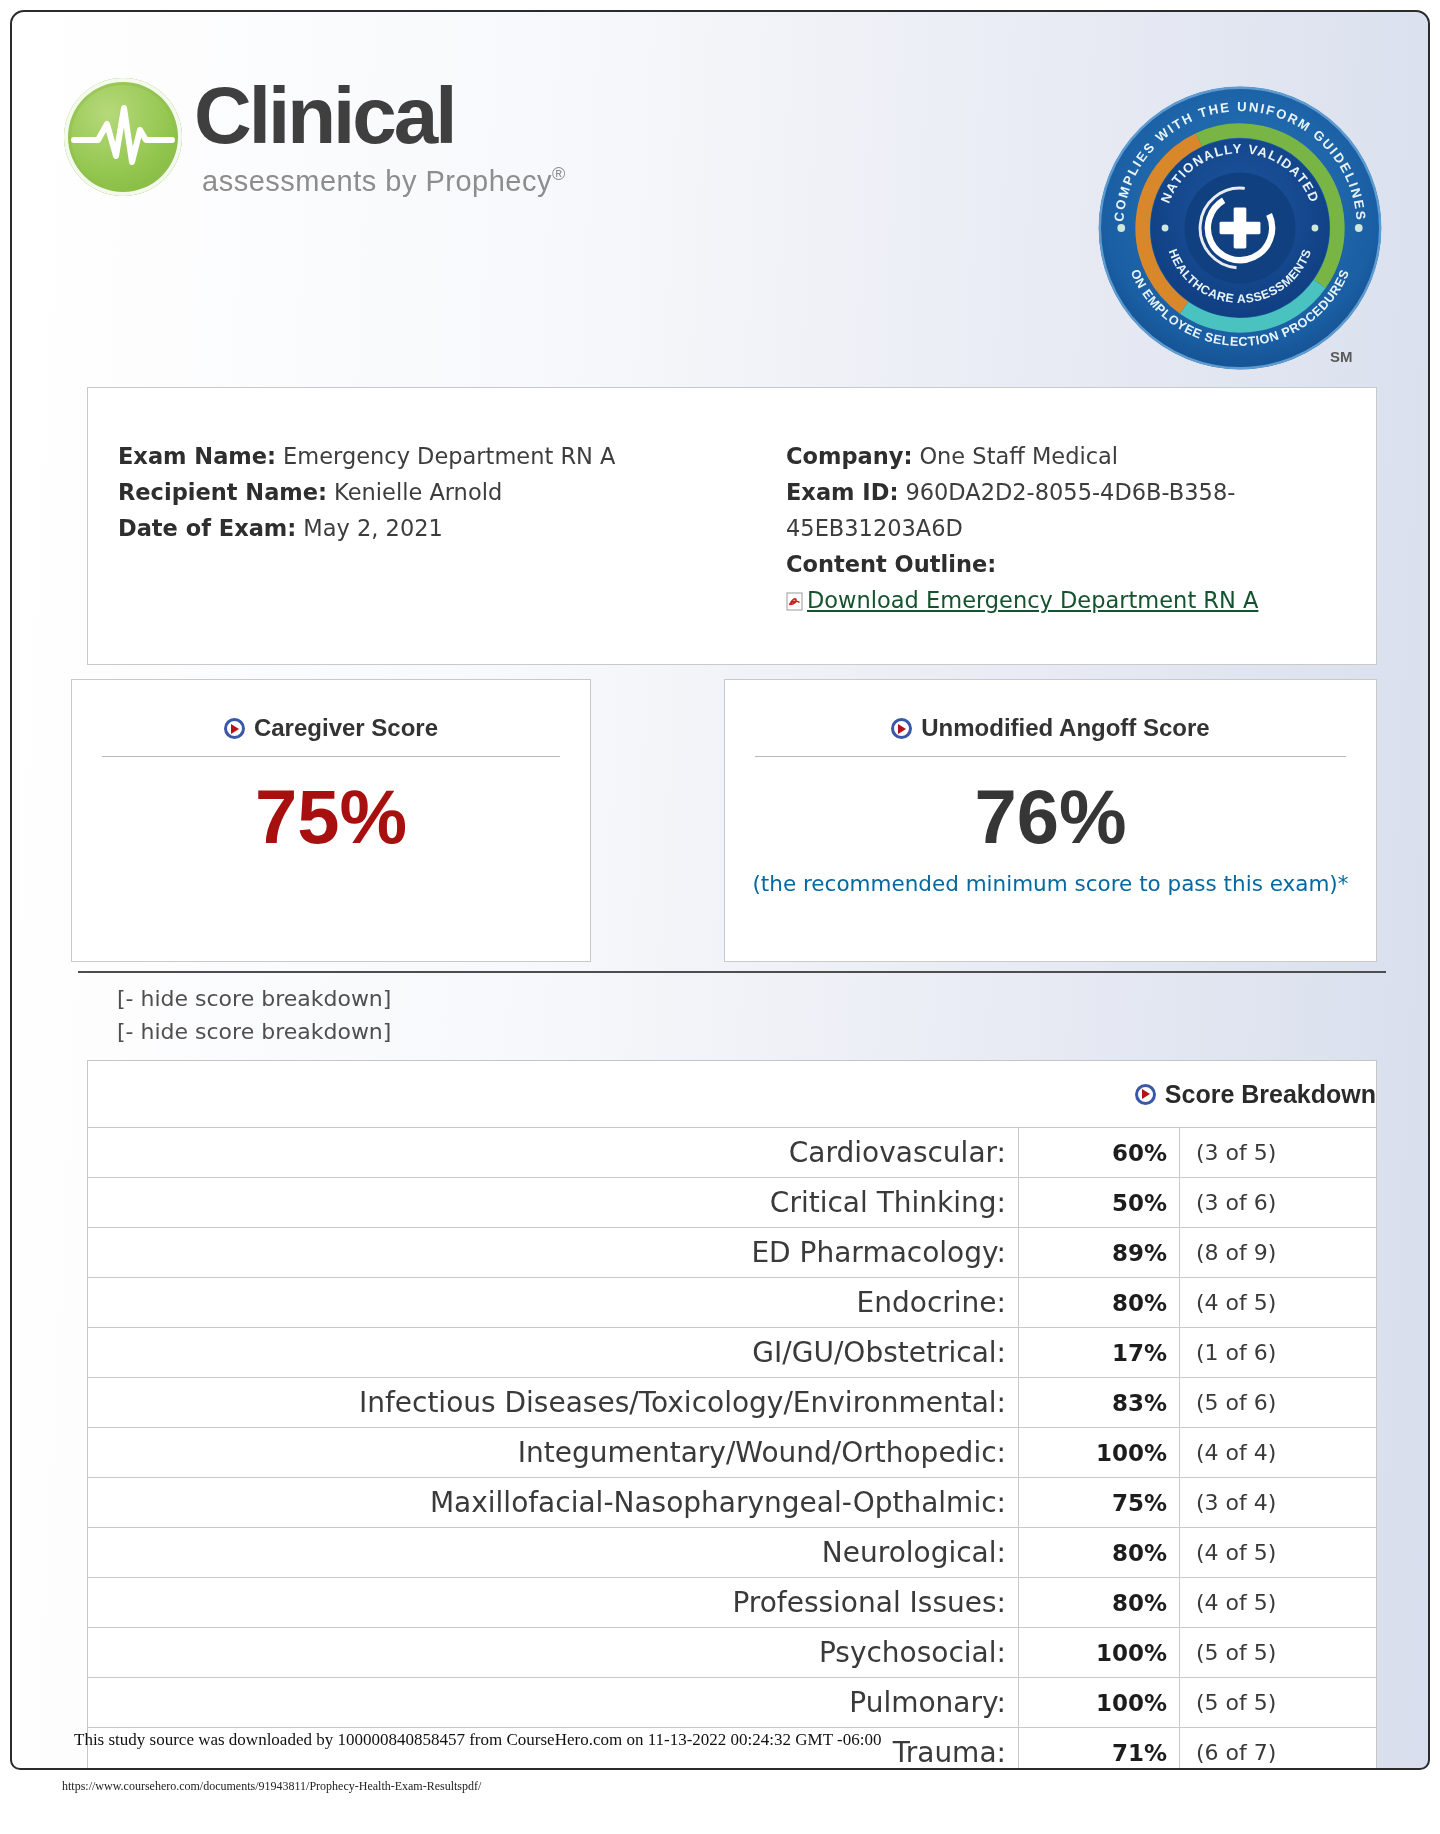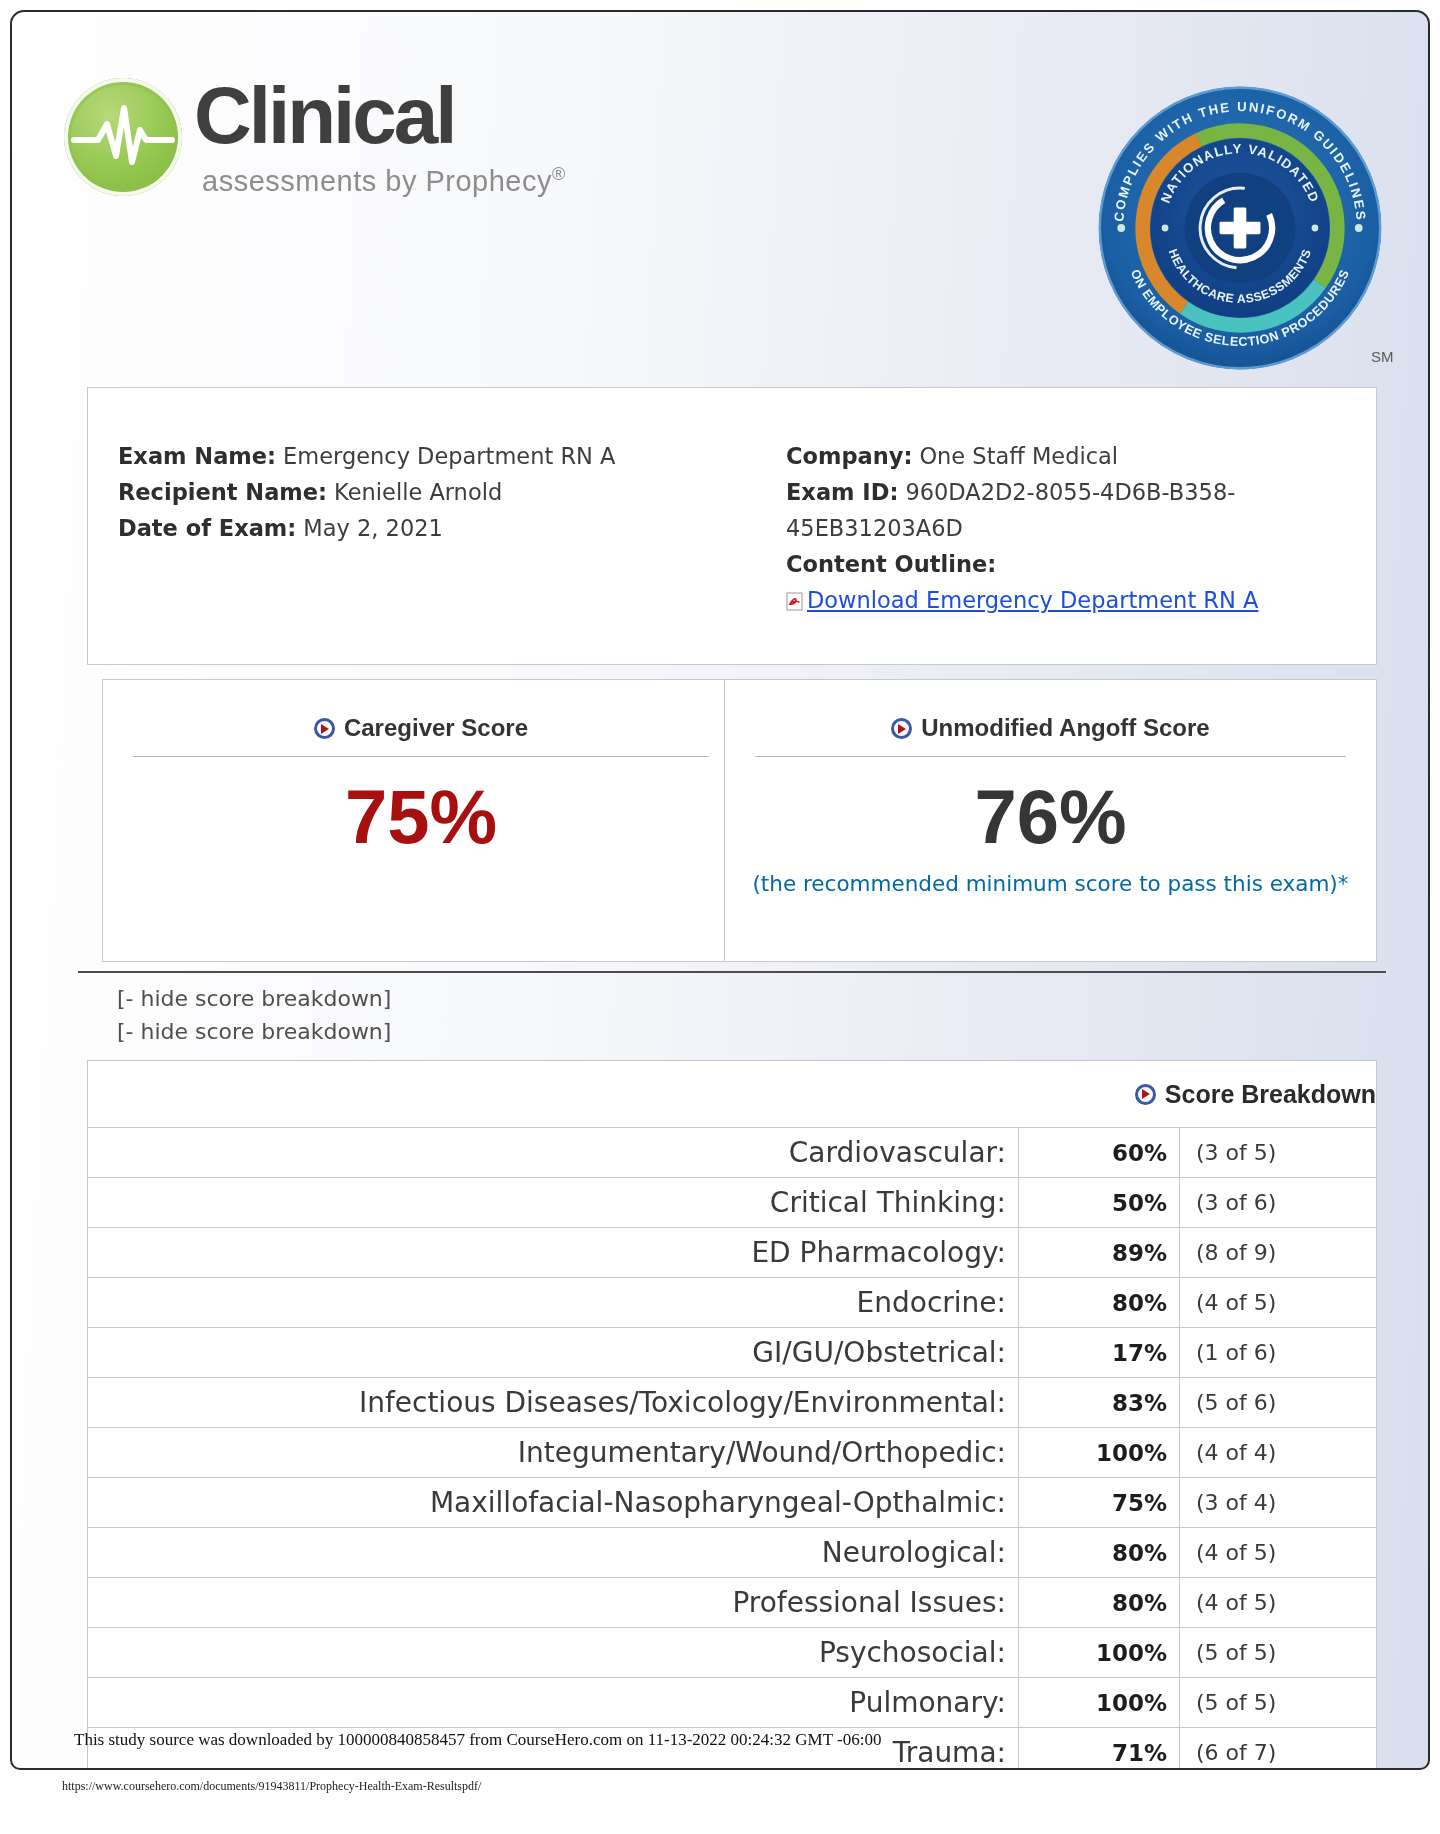--- a/index.html
+++ b/index.html
@@ -12,35 +12,35 @@
      background:radial-gradient(circle at 38% 30%,#b6d97a 0%,#93c64f 55%,#7db23c 100%);
      box-shadow:inset 0 0 0 4px rgba(255,255,255,.9), inset 0 0 0 7px rgba(143,192,74,.55);}
   .logo-circle svg{position:absolute;left:0;top:0;}
   .logo-title{position:absolute;left:182px;top:62px;font-family:"Liberation Sans",sans-serif;
      font-size:80px;font-weight:bold;letter-spacing:-3px;color:#3f3f3f;line-height:1.05;}
   .logo-sub{position:absolute;left:190px;top:152px;font-family:"Liberation Sans",sans-serif;
      font-size:29px;color:#8d8d8d;letter-spacing:.5px;}
   .logo-sub sup{font-size:18px;}
   
   .seal{position:absolute;left:1082px;top:70px;width:292px;height:292px;}
-  .seal-sm{position:absolute;left:1359px;top:336px;font-size:15px;font-weight:normal;color:#5a5a5a;
+  .seal-sm{position:absolute;left:1318px;top:336px;font-size:15px;font-weight:bold;color:#5a5a5a;
      font-family:"Liberation Sans",sans-serif;}
   svg text{font-family:"Liberation Sans",sans-serif;font-weight:bold;fill:#e9f4f8;}
   
   .panel{position:absolute;background:#fff;border:1px solid #c9c9c9;box-sizing:border-box;}
   .info-panel{left:75px;top:375px;width:1290px;height:278px;}
   .info-col{position:absolute;top:50px;font-size:22.5px;line-height:36px;color:#3d3d3d;}
   .info-col .b{font-weight:bold;color:#2e2e2e;margin-right:7px;}
   .col-left{left:30px;width:620px;}
   .col-right{left:698px;width:560px;}
-  .dl-link{color:#1d4ed8;text-decoration:underline;cursor:pointer;}
+  .dl-link{color:#14532d;text-decoration:underline;cursor:pointer;}
   .pdf-ic{display:inline-block;vertical-align:-3px;margin-right:4px;}
   
   .score-panel{top:667px;height:283px;text-align:center;}
-  .sp-left{left:90px;width:638px;}
+  .sp-left{left:59px;width:520px;}
   .sp-right{left:712px;width:653px;}
   .sp-title{margin-top:34px;font-family:"Liberation Sans",sans-serif;font-size:24px;font-weight:bold;color:#333;}
   .sp-rule{border:none;border-top:1px solid #b8b8b8;margin:14px 30px 0 30px;}
   .sp-value{margin-top:22px;font-family:"Liberation Sans",sans-serif;font-size:76px;font-weight:bold;line-height:1;}
   .v-red{color:#a80f0f;}
   .v-dark{color:#363636;}
   .sp-note{margin-top:16px;font-size:21.5px;color:#0369a1;}
   
   .bullet{display:inline-block;width:15px;height:15px;border:3px solid #3a57a8;border-radius:50%;
      position:relative;vertical-align:-3px;margin-right:9px;background:#fff;}

